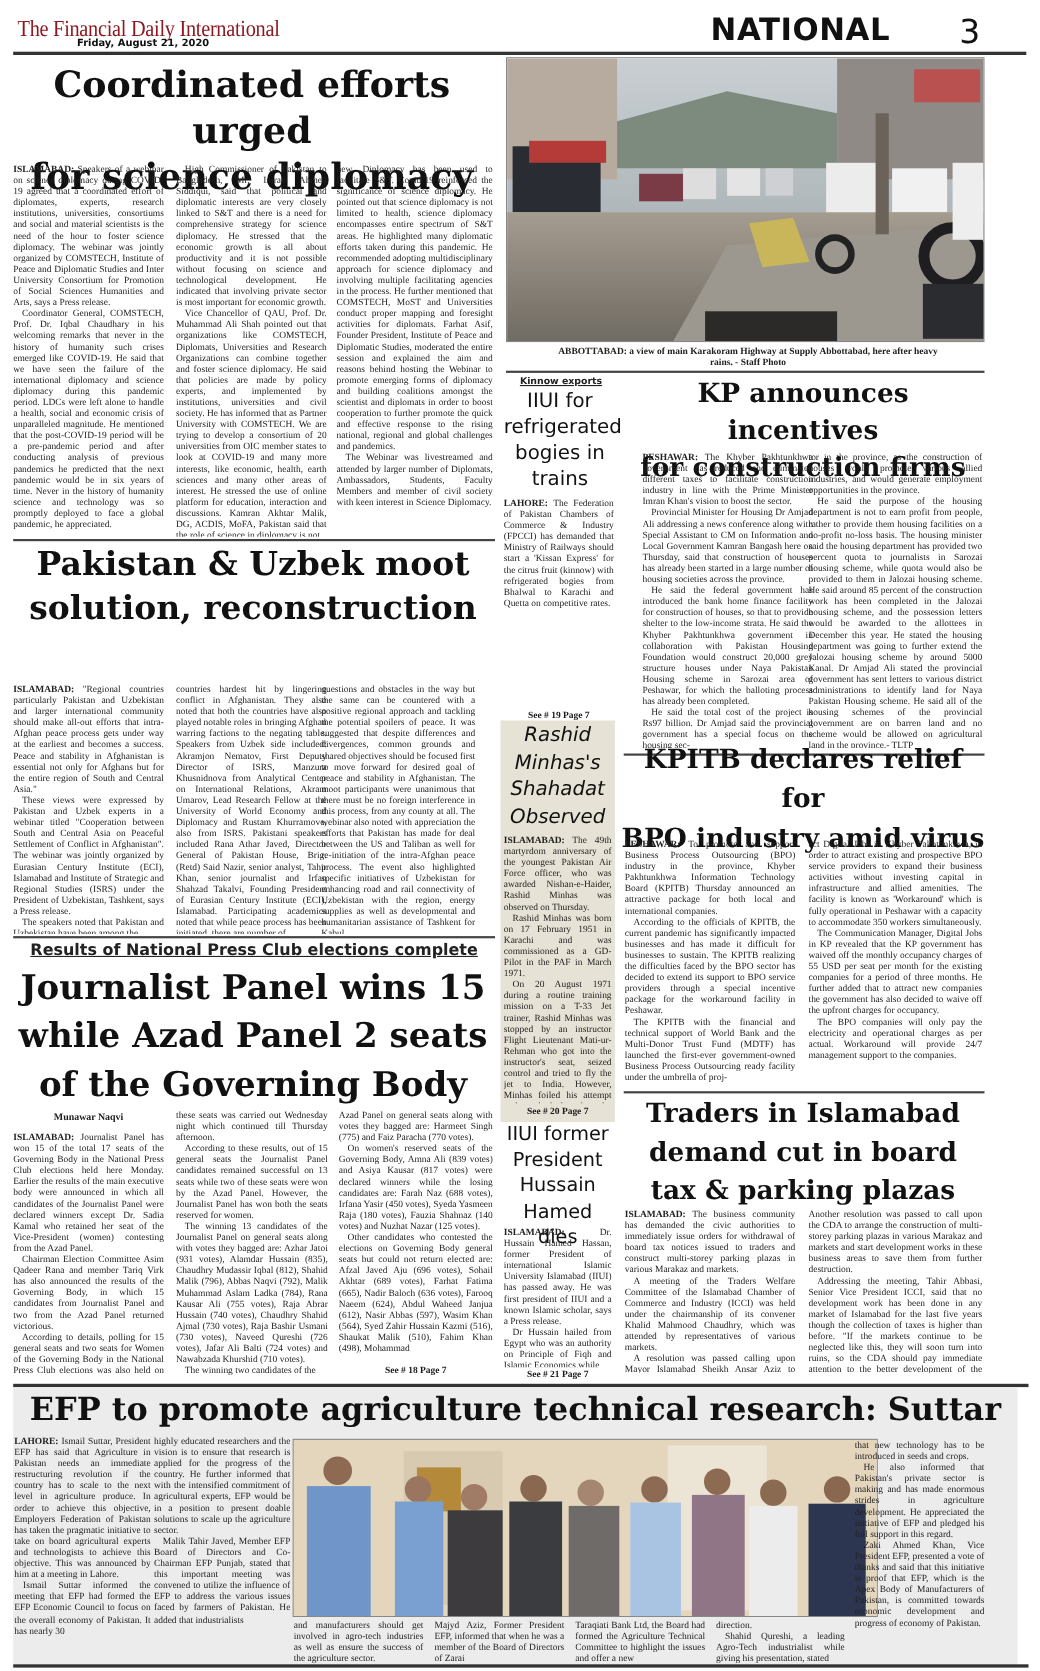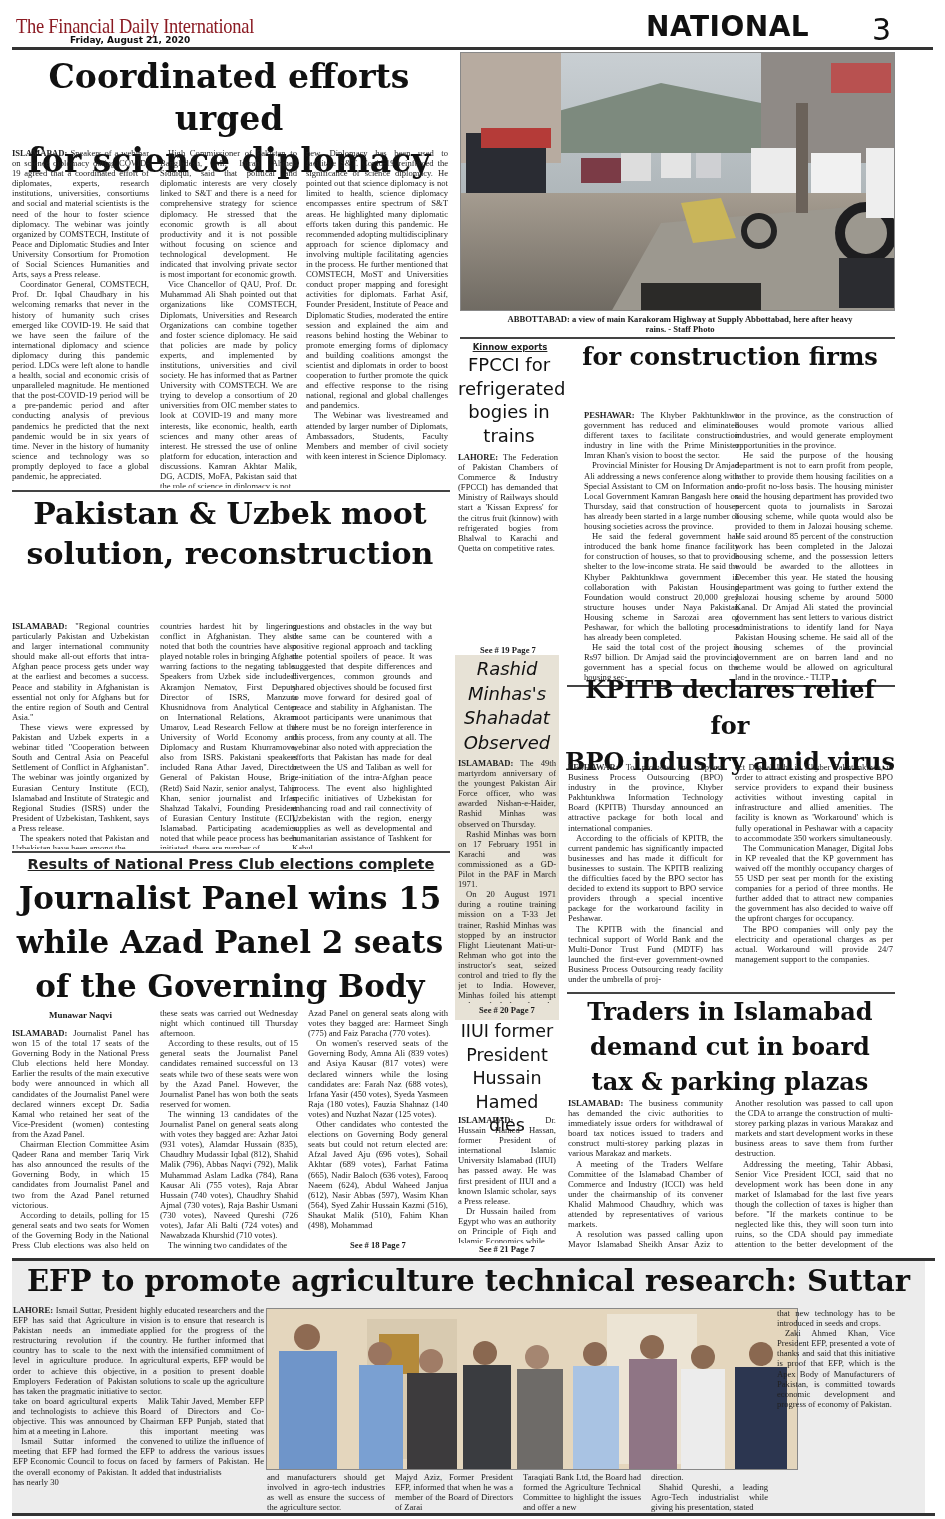--- a/index.html
+++ b/index.html
@@ -94,27 +94,28 @@
     <circle cx="405" cy="180" r="26" fill="none" stroke="#1e1e20" stroke-width="10"></circle>
     <rect x="378" y="205" width="57" height="50" fill="#2b2c30"></rect>
     <rect x="405" y="95" width="28" height="70" fill="#eeeeee"></rect>
     <rect x="335" y="50" width="12" height="110" fill="#6b625a"></rect>
   </svg>
 </div>
 <div class="abs caption" style="left:500px; top:314px; width:360px;">ABBOTTABAD: a view of main Karakoram Highway at Supply Abbottabad, here after heavy rains. - Staff Photo</div>
 <div class="abs rule-thin" style="left:460px; top:337px; width:435px;"></div>
 
 <div class="abs kicker" style="left:460px; top:342px; width:100px; font-size:8.5px;">Kinnow exports</div>
-<div class="abs hl-side" style="left:458px; top:353px; width:102px; font-size:18px; line-height:23.5px;">FPCCI for refrigerated bogies in trains</div>
+<div class="abs hl-side" style="left:458px; top:353px; width:102px; font-size:18px; line-height:23.5px;">IIUI for refrigerated bogies in trains</div>
 <div class="abs col" style="left:458px; top:452px; width:100px; height:192px;">
   <p class="first"><span class="dateline">LAHORE:</span> <span>The Federation of Pakistan Chambers of Commerce &amp; Industry (FPCCI) has demanded that Ministry of Railways should start a 'Kissan Express' for the citrus fruit (kinnow) with refrigerated bogies from Bhalwal to Karachi and Quetta on competitive rates.</span></p>
 </div>
 <div class="abs see" style="left:458px; top:645px; width:100px;">See # 19 Page 7</div>
 
 <div class="abs hl" style="left:565px; top:340px; width:330px; font-size:24px; line-height:34px;">
+  <div>KP announces incentives</div>
   <div>for construction firms</div>
 </div>
 <div class="abs col" style="left:568px; top:410px; width:155px; height:270px;margin-left:16px;">
   <p class="first"><span class="dateline">PESHAWAR:</span> <span>The Khyber Pakhtunkhwa government has reduced and eliminated different taxes to facilitate construction industry in line with the Prime Minister Imran Khan's vision to boost the sector.</span></p>
   <p>Provincial Minister for Housing Dr Amjad Ali addressing a news conference along with Special Assistant to CM on Information and Local Government Kamran Bangash here on Thursday, said that construction of houses has already been started in a large number of housing societies across the province.</p>
   <p>He said the federal government has introduced the bank home finance facility for construction of houses, so that to provide shelter to the low-income strata. He said the Khyber Pakhtunkhwa government in collaboration with Pakistan Housing Foundation would construct 20,000 grey structure houses under Naya Pakistan Housing scheme in Sarozai area of Peshawar, for which the balloting process has already been completed.</p>
   <p>He said the total cost of the project is Rs97 billion. Dr Amjad said the provincial government has a special focus on the housing sec-</p>
 </div>
 <div class="abs col" style="left:735px; top:410px; width:158px; height:270px;">
   <p class="first">tor in the province, as the construction of houses would promote various allied industries, and would generate employment opportunities in the province.</p>
@@ -260,15 +261,16 @@
 </div>
 <div class="abs col" style="left:523px; top:1472px; width:118px; height:42px;">
   <p class="first">Taraqiati Bank Ltd, the Board had formed the Agriculture Technical Committee to highlight the issues and offer a new</p>
 </div>
 <div class="abs col" style="left:651px; top:1472px; width:117px; height:42px;">
   <p class="first">direction.</p>
   <p>Shahid Qureshi, a leading Agro-Tech industrialist while giving his presentation, stated</p>
 </div>
 <div class="abs col" style="left:777px; top:1308px; width:118px; height:205px;">
   <p class="first">that new technology has to be introduced in seeds and crops.</p>
+  <p>He also informed that Pakistan's private sector is making and has made enormous strides in agriculture development. He appreciated the initiative of EFP and pledged his full support in this regard.</p>
   <p>Zaki Ahmed Khan, Vice President EFP, presented a vote of thanks and said that this initiative is proof that EFP, which is the Apex Body of Manufacturers of Pakistan, is committed towards economic development and progress of economy of Pakistan.</p>
 </div>
 <div class="abs rule" style="left:12px; top:1513px; width:923px;"></div>
 
 </body></html>

